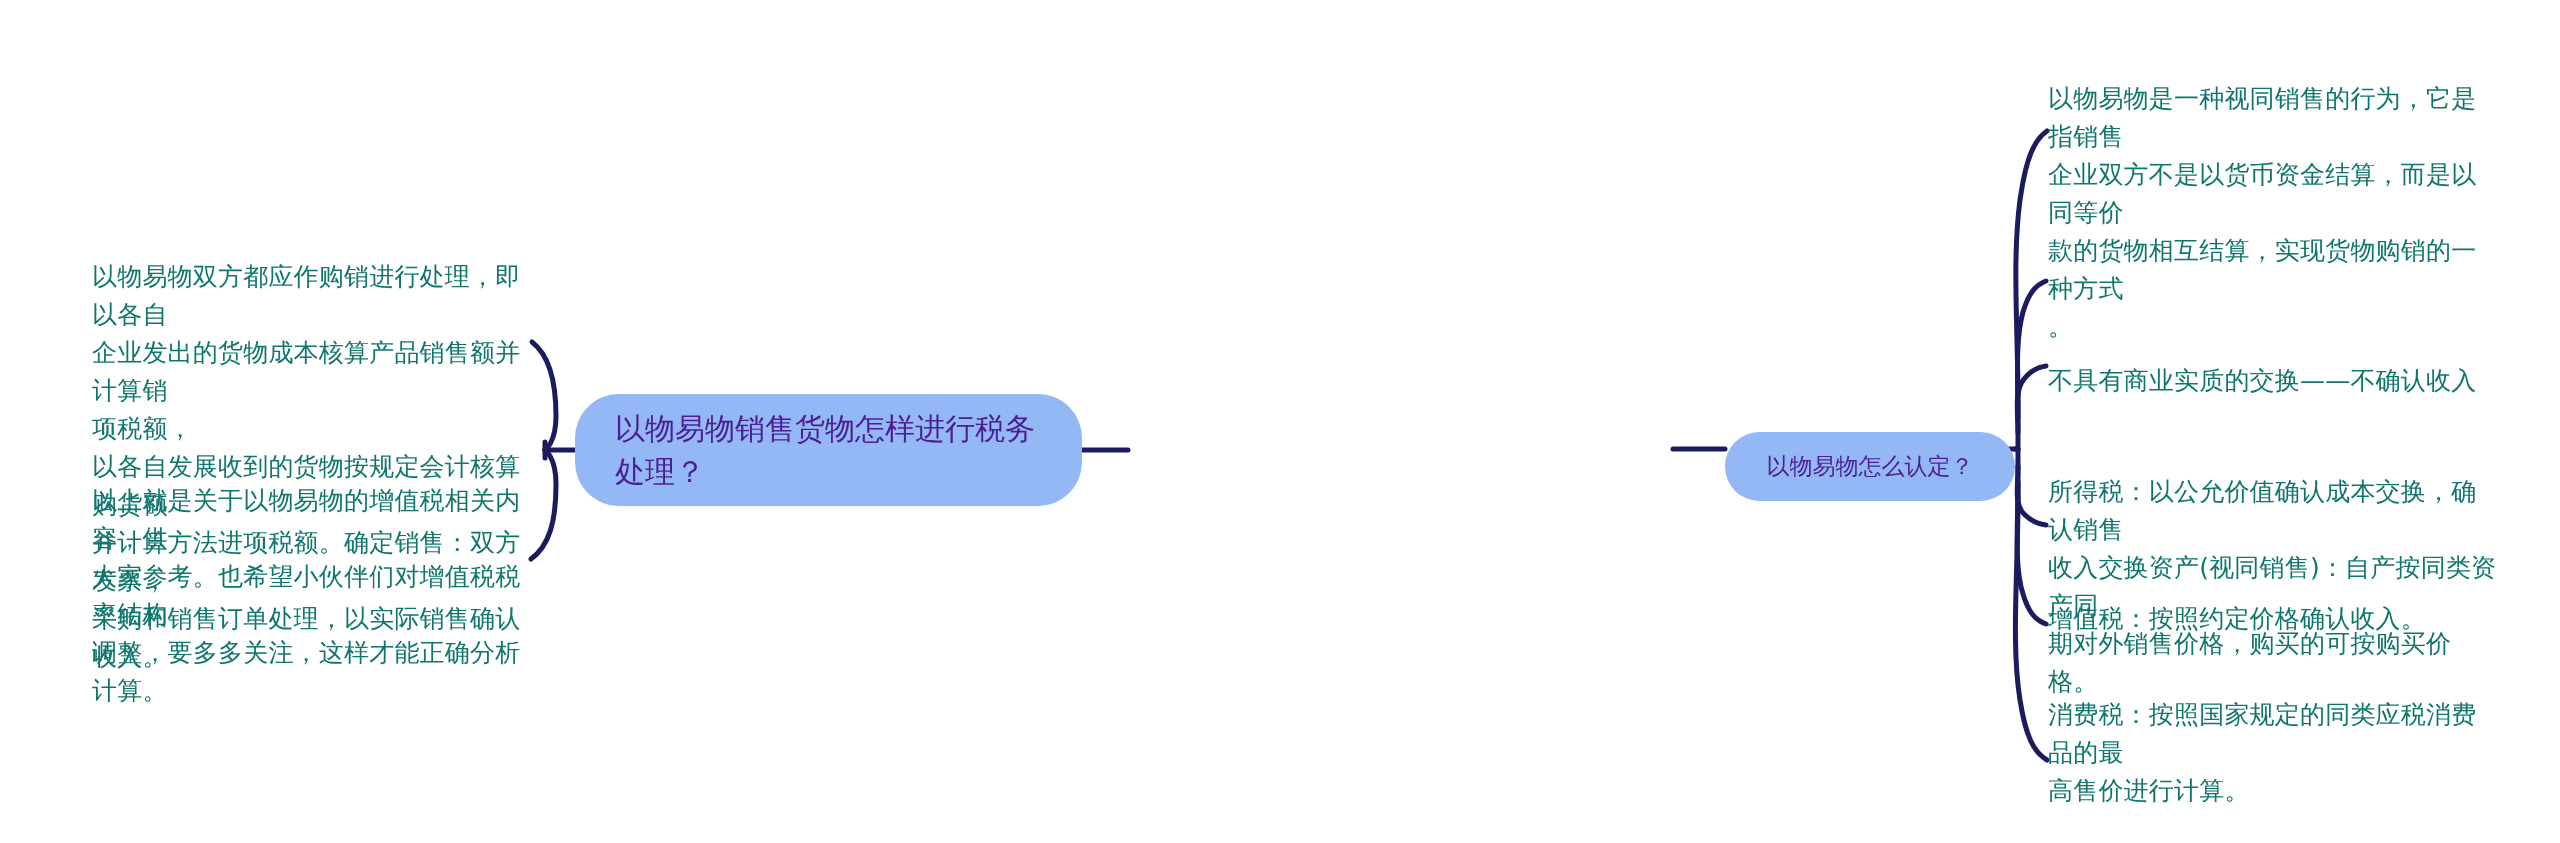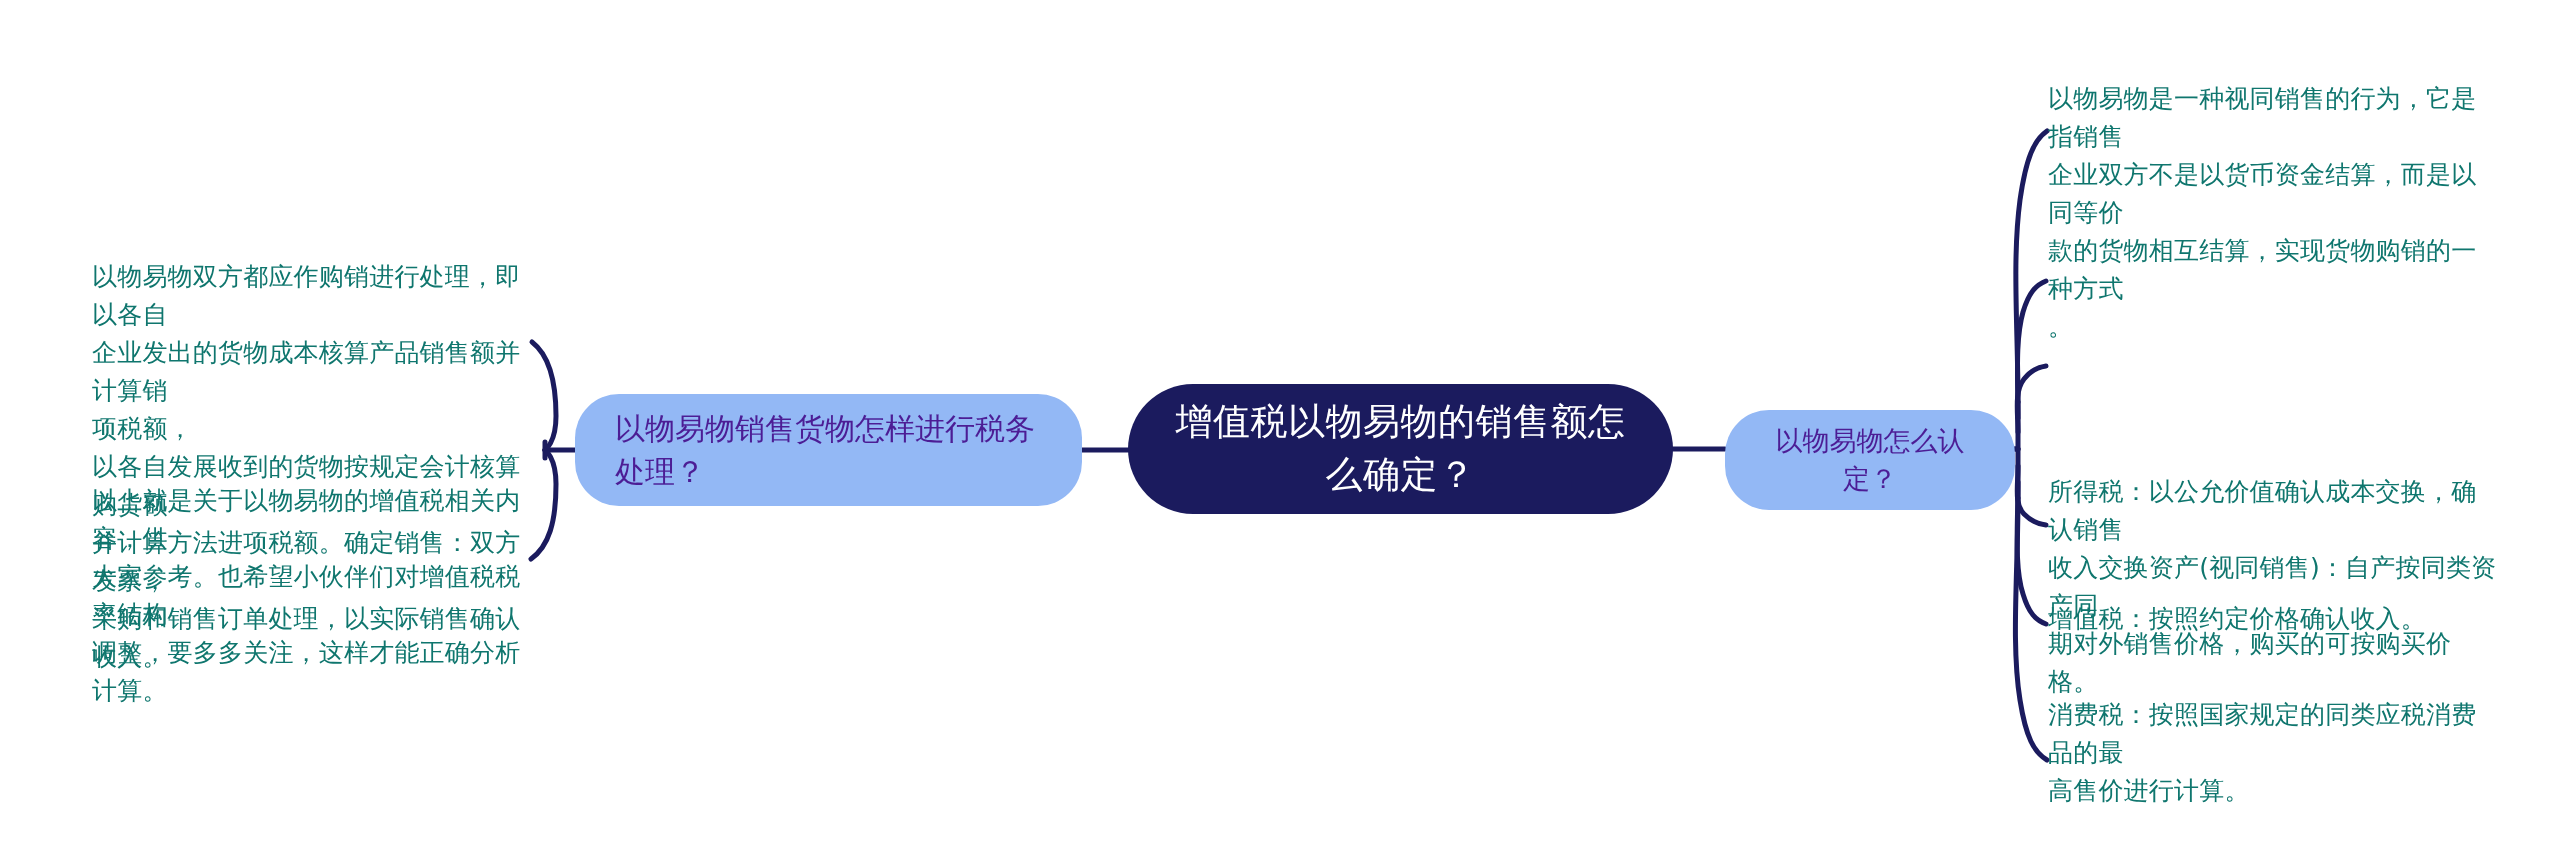--- a/index.html
+++ b/index.html
@@ -60,24 +60,24 @@
     width: 507px;
     height: 112px;
     font-size: 30px;
     line-height: 1.45;
     padding: 0 40px;
     justify-content: flex-start;
     text-align: left;
   }
   .node-branch-right {
     left: 1725px;
-    top: 410px;
+    top: 432px;
     width: 290px;
-    height: 100px;
-    font-size: 27px;
+    height: 69px;
+    font-size: 23px;
     line-height: 1.4;
     padding: 0 30px;
   }
   .node-text { display: block; }
 
   
   .leaf {
     position: absolute;
     color: #0f766e;
     font-size: 25px;
@@ -150,23 +150,20 @@
       <path d="M 2018 482
                C 2018 524, 2014 566, 2023 594
                C 2029 614, 2036 620, 2046 624" stroke-width="5"></path>
 
       <path d="M 2018 498
                C 2018 572, 2011 644, 2020 700
                C 2026 738, 2034 752, 2047 760" stroke-width="5"></path>
     </g>
   </svg>
 
-  <div class="node node-central">
-    <span class="node-text">增值税以物易物的销售额怎么确定？</span>
-  </div>
 
   <div class="node node-branch node-branch-left">
     <span class="node-text">以物易物销售货物怎样进行税务处理？</span>
   </div>
 
   <div class="node node-branch node-branch-right">
     <span class="node-text">以物易物怎么认定？</span>
   </div>
 
   <div class="leaf leaf-left l-left-1">以上就是关于以物易物的增值税相关内容，供
@@ -176,20 +173,21 @@
 企业发出的货物成本核算产品销售额并计算销
 项税额，
 以各自发展收到的货物按规定会计核算购货额
 并计算方法进项税额。确定销售：双方发票，
 采购和销售订单处理，以实际销售确认收入。</div>
 
   <div class="leaf leaf-right l-right-0">以物易物是一种视同销售的行为，它是指销售
 企业双方不是以货币资金结算，而是以同等价
 款的货物相互结算，实现货物购销的一种方式
 。</div>
+  <div class="leaf leaf-right l-right-2">不具有商业实质的交换——不确认收入</div>
   <div class="leaf leaf-right l-right-3">所得税：以公允价值确认成本交换，确认销售
 收入交换资产(视同销售)：自产按同类资产同
 期对外销售价格，购买的可按购买价格。</div>
   <div class="leaf leaf-right l-right-4">增值税：按照约定价格确认收入。</div>
   <div class="leaf leaf-right l-right-5">消费税：按照国家规定的同类应税消费品的最
 高售价进行计算。</div>
 
 </div>
 
 </body></html>

